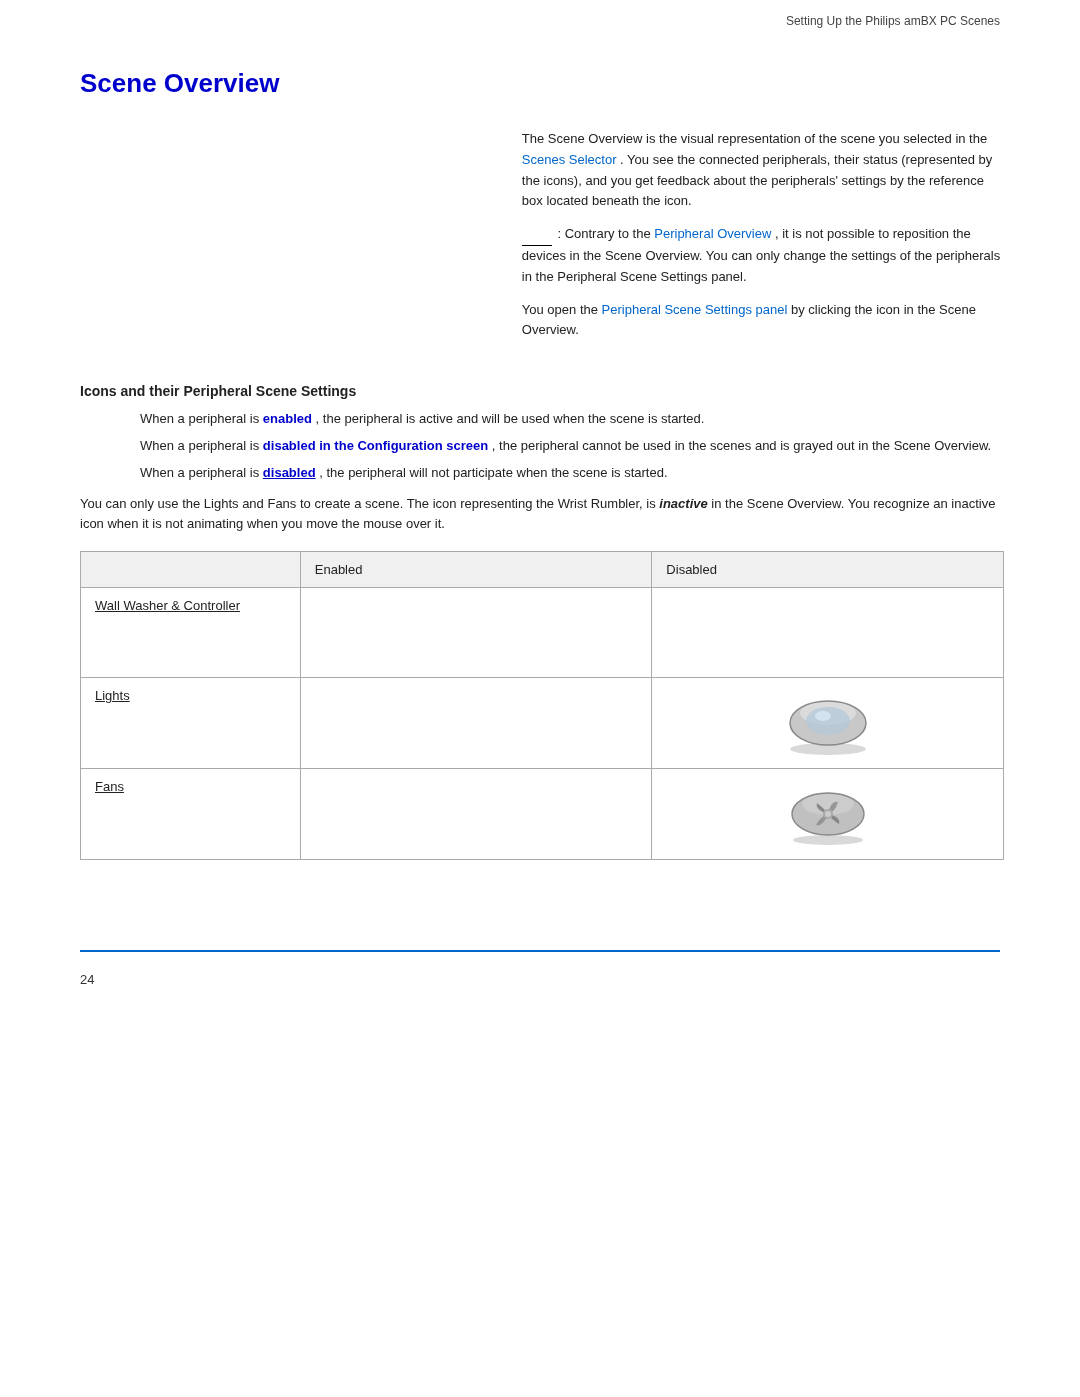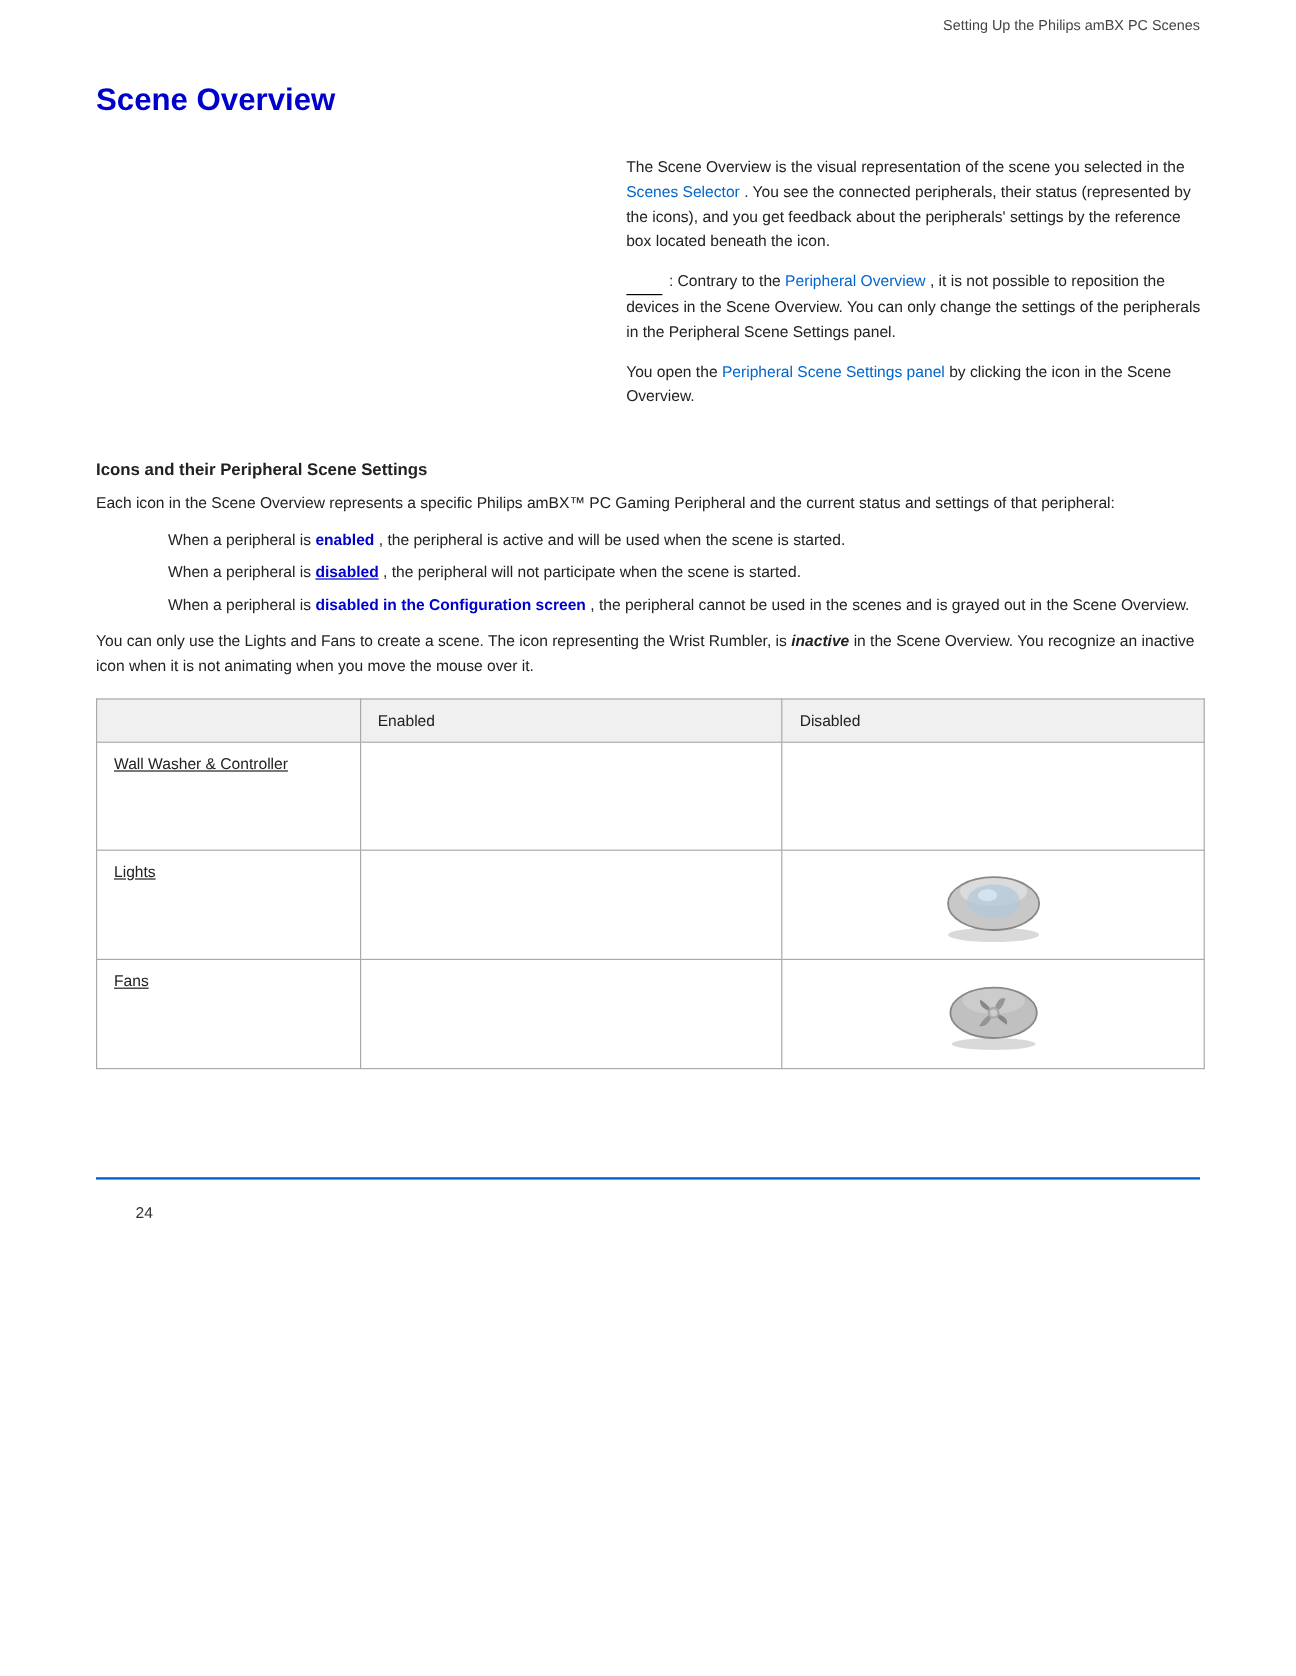--- a/index.html
+++ b/index.html
@@ -167,21 +167,20 @@
     .page-footer {
       border-top: 2px solid #0066cc;
       margin: 0 80px;
       padding-top: 10px;
     }
 
     .page-number {
       font-size: 13px;
       color: #333;
       padding: 10px 80px;
-      margin-left: 33px;
     }
 
     
     .icon-container {
       display: flex;
       justify-content: center;
       align-items: center;
       height: 70px;
     }
   </style>
@@ -213,37 +212,36 @@
       <p class="note-paragraph">
         <span>You open the </span>
         <a class="link-blue" href="#">Peripheral Scene Settings panel</a>
         <span> by clicking the icon in the Scene Overview.</span>
       </p>
     </div>
   </div>
 
   <p class="section-heading">Icons and their Peripheral Scene Settings</p>
 
-  <p class="body-text">Each icon in the Scene Overview represents a specific Philips amBX™ PC Gaming Peripheral and the current status and settings of that peripheral:</p>
 
   <div class="bullet-list">
     <p class="bullet-item">
       <span>When a peripheral is </span>
       <span class="bold-blue-plain">enabled</span>
       <span>, the peripheral is active and will be used when the scene is started.</span>
     </p>
     <p class="bullet-item">
       <span>When a peripheral is </span>
-      <span class="bold-blue">disabled</span>
-      <span>, the peripheral will not participate when the scene is started.</span>
+      <span class="bold-config">disabled in the Configuration screen</span>
+      <span>, the peripheral cannot be used in the scenes and is grayed out in the Scene Overview.</span>
     </p>
     <p class="bullet-item">
       <span>When a peripheral is </span>
-      <span class="bold-config">disabled in the Configuration screen</span>
-      <span>, the peripheral cannot be used in the scenes and is grayed out in the Scene Overview.</span>
+      <span class="bold-blue">disabled</span>
+      <span>, the peripheral will not participate when the scene is started.</span>
     </p>
   </div>
 
   <p class="body-text">
     <span>You can only use the Lights and Fans to create a scene. The icon representing the Wrist Rumbler, is </span>
     <span class="inactive-bold">inactive</span>
     <span> in the Scene Overview. You recognize an inactive icon when it is not animating when you move the mouse over it.</span>
   </p>
 
   <table class="data-table">

